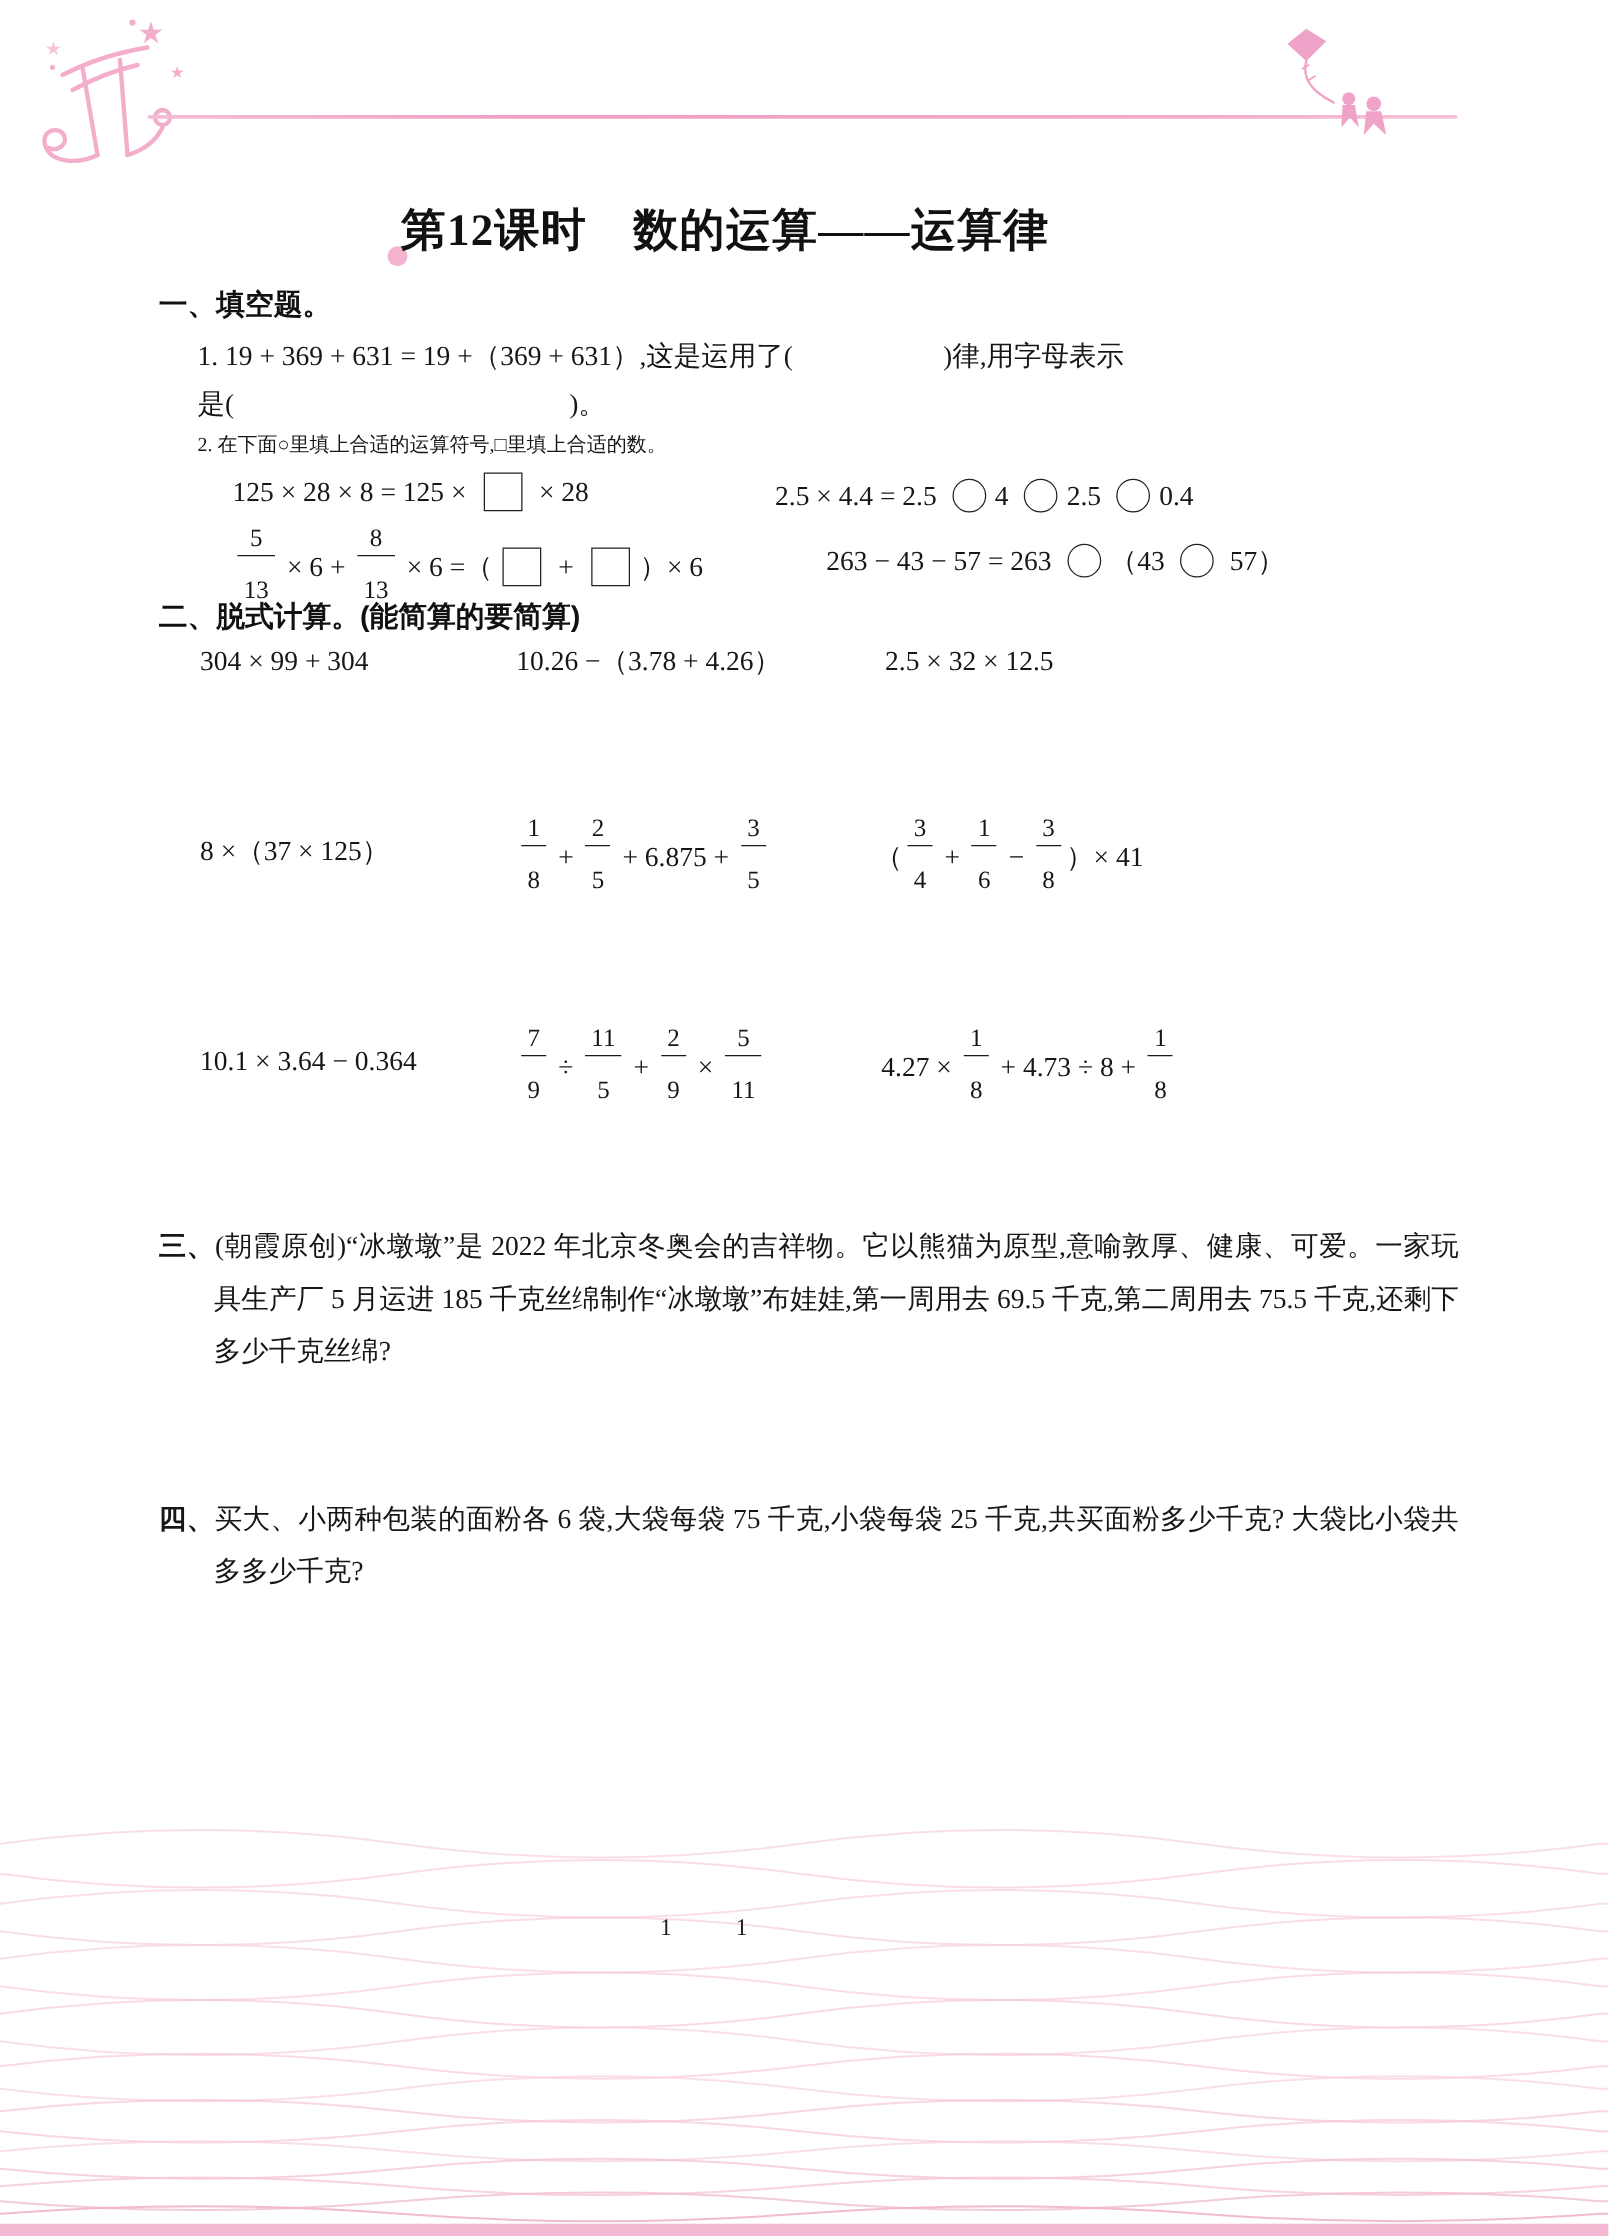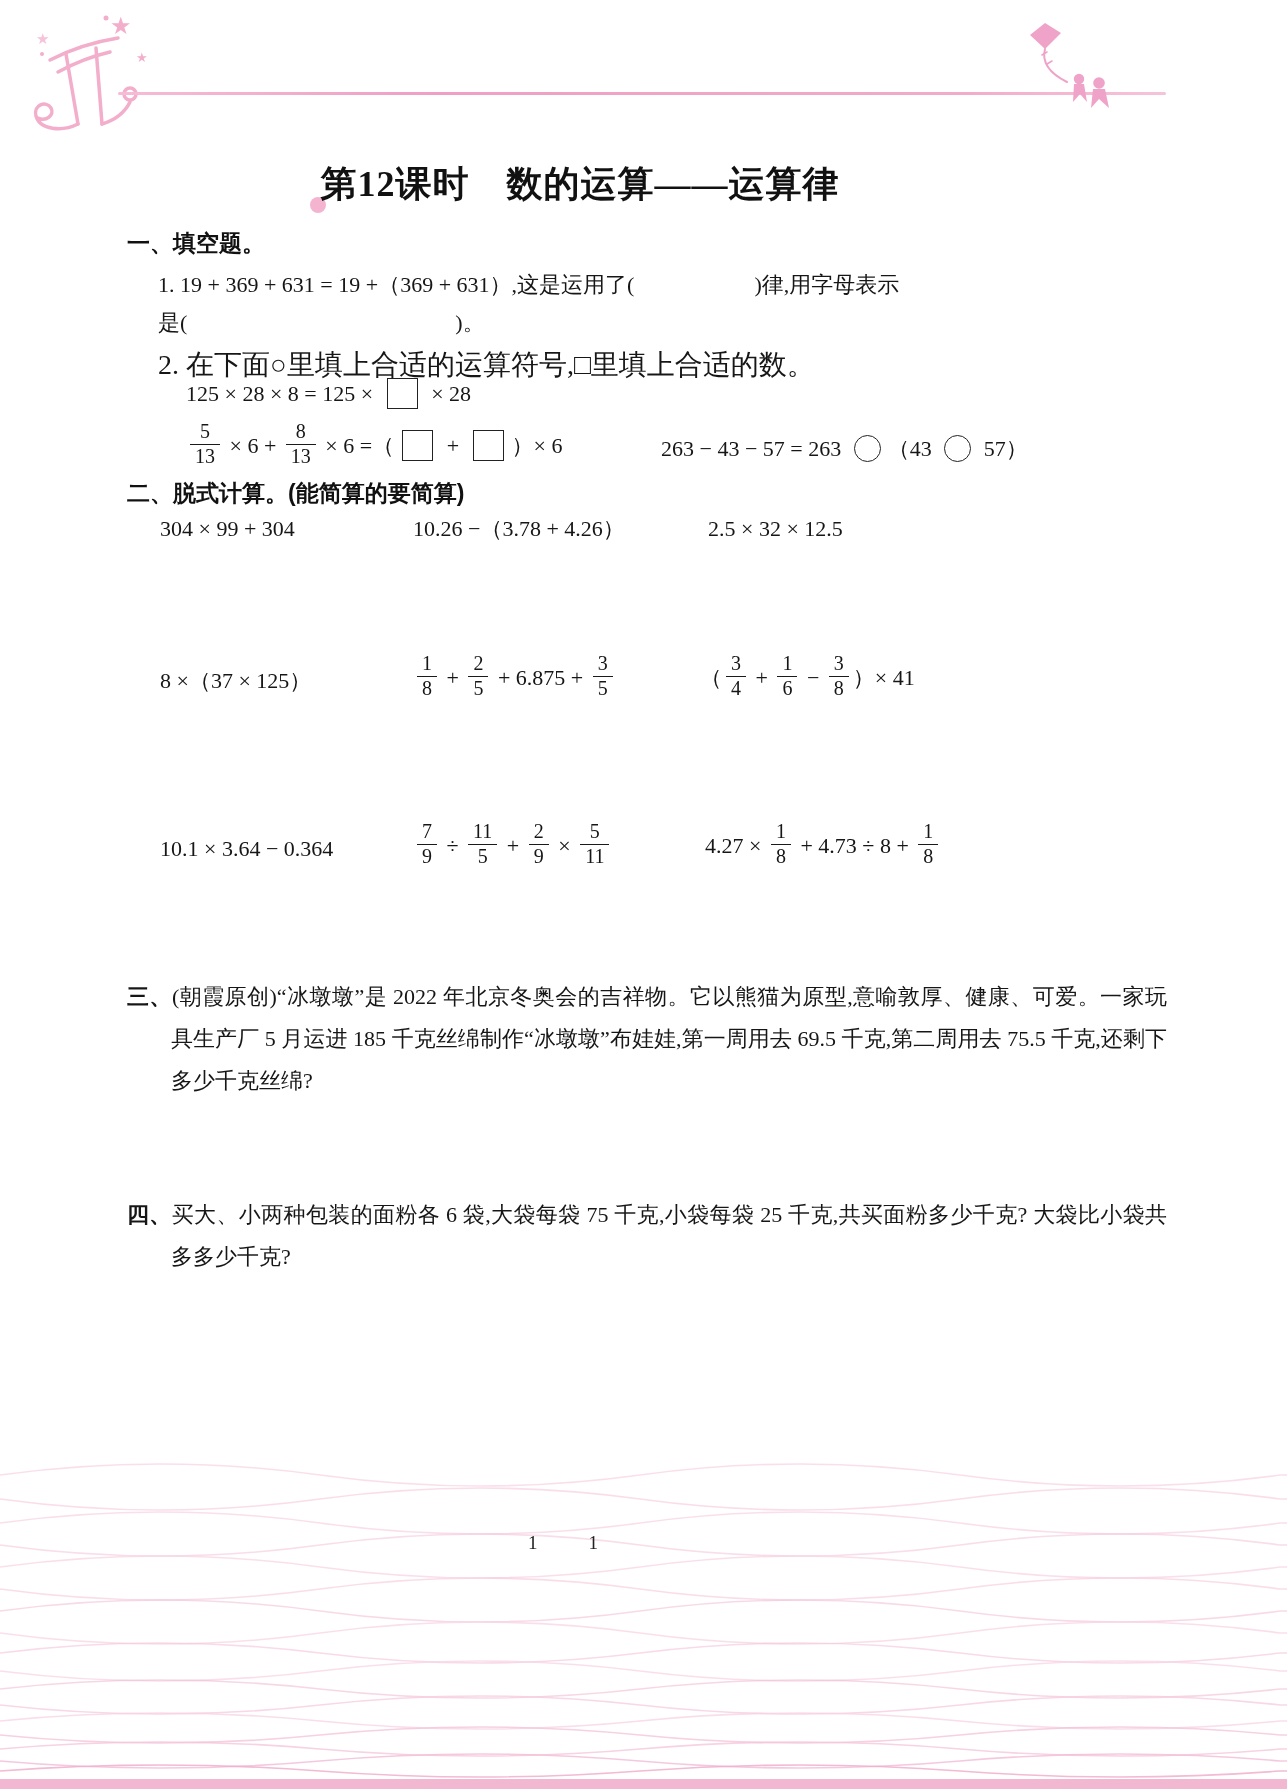--- a/index.html
+++ b/index.html
@@ -25,28 +25,28 @@
   
   .sec-head { font-family:"Liberation Sans","DejaVu Sans",sans-serif; font-weight:700; font-size:23px; color:#111; }
   .s1-head { left:127px; top:228px; }
   .s2-head { left:127px; top:478px; }
 
   
   .tokens { white-space:pre; font-size:22px; line-height:30px; }
   .tok { white-space:pre; }
   .frac { display:inline-block; vertical-align:middle; text-align:center; margin:0 4px 7px 4px; }
   .fnum { display:block; font-size:20px; line-height:1.18; padding:0 5px; border-bottom:1.6px solid #1a1a1a; }
-  .fden { display:block; font-size:20px; line-height:1.18; padding:0 5px; }
+  .fden { display:block; font-size:20px; line-height:1.18; padding:0 5px;margin-top:16px; }
   .blank-box { display:inline-block; width:31px; height:31px; border:1.5px solid #222; vertical-align:middle; margin:0 8px 5px 8px; background:#fff; }
   .blank-circle { display:inline-block; width:27px; height:27px; border:1.5px solid #222; border-radius:50%; vertical-align:middle; margin:0 7px 5px 7px; background:#fff; }
   .gap { display:inline-block; height:1px; }
 
   .q1-l1 { left:158px; top:270px; }
   .q1-l2 { left:158px; top:308px; }
-  .q2-prompt { left:158px; top:346px; font-size:28px; }
+  .q2-prompt { left:158px; top:346px; font-size:16px; }
   .q2-eq1 { left:186px; top:378px; }
   .q2-eq2 { left:620px; top:382px; }
   .q2-eq3 { left:186px; top:420px; }
   .q2-eq4 { left:623px; top:434px;margin-left:38px; }
 
   .r1c1 { left:160px; top:514px; }
   .r1c2 { left:413px; top:514px; }
   .r1c3 { left:708px; top:514px;text-align:right; }
   .r2c1 { left:160px; top:666px; }
   .r2c2 { left:413px; top:652px; }
@@ -110,20 +110,21 @@
   <div class="abs title-dot"></div>
   <div class="abs title-wrap">
     <h1 class="title">第12课时　数的运算——运算律</h1>
   </div>
 
   <div class="abs sec-head s1-head">一、填空题。</div>
   <div class="abs tokens q1-l1"><span class="tok">1. 19 + 369 + 631 = 19 +（369 + 631）,这是运用了(</span><span class="gap" style="width: 120px;"></span><span class="tok">)律,用字母表示</span></div>
   <div class="abs tokens q1-l2"><span class="tok">是(</span><span class="gap" style="width: 268px;"></span><span class="tok">)。</span></div>
   <div class="abs q2-prompt">2. 在下面○里填上合适的运算符号,□里填上合适的数。</div>
   <div class="abs tokens q2-eq1"><span class="tok">125 × 28 × 8 = 125 × </span><span class="blank-box"></span><span class="tok"> × 28</span></div>
+  <div class="abs tokens q2-eq2"><span class="tok">2.5 × 4.4 = 2.5 </span><span class="blank-circle"></span><span class="tok">4 </span><span class="blank-circle"></span><span class="tok">2.5 </span><span class="blank-circle"></span><span class="tok">0.4</span></div>
   <div class="abs tokens q2-eq3"><span class="frac"><span class="fnum">5</span><span class="fden">13</span></span><span class="tok"> × 6 + </span><span class="frac"><span class="fnum">8</span><span class="fden">13</span></span><span class="tok"> × 6 =（</span><span class="blank-box"></span><span class="tok"> + </span><span class="blank-box"></span><span class="tok">）× 6</span></div>
   <div class="abs tokens q2-eq4"><span class="tok">263 − 43 − 57 = 263 </span><span class="blank-circle"></span><span class="tok">（43 </span><span class="blank-circle"></span><span class="tok"> 57）</span></div>
 
   <div class="abs sec-head s2-head">二、脱式计算。(能简算的要简算)</div>
   <div class="abs tokens r1c1"><span class="tok">304 × 99 + 304</span></div>
   <div class="abs tokens r1c2"><span class="tok">10.26 −（3.78 + 4.26）</span></div>
   <div class="abs tokens r1c3"><span class="tok">2.5 × 32 × 12.5</span></div>
   <div class="abs tokens r2c1"><span class="tok">8 ×（37 × 125）</span></div>
   <div class="abs tokens r2c2"><span class="frac"><span class="fnum">1</span><span class="fden">8</span></span><span class="tok"> + </span><span class="frac"><span class="fnum">2</span><span class="fden">5</span></span><span class="tok"> + 6.875 + </span><span class="frac"><span class="fnum">3</span><span class="fden">5</span></span></div>
   <div class="abs tokens r2c3"><span class="tok">（</span><span class="frac"><span class="fnum">3</span><span class="fden">4</span></span><span class="tok"> + </span><span class="frac"><span class="fnum">1</span><span class="fden">6</span></span><span class="tok"> − </span><span class="frac"><span class="fnum">3</span><span class="fden">8</span></span><span class="tok">）× 41</span></div>

